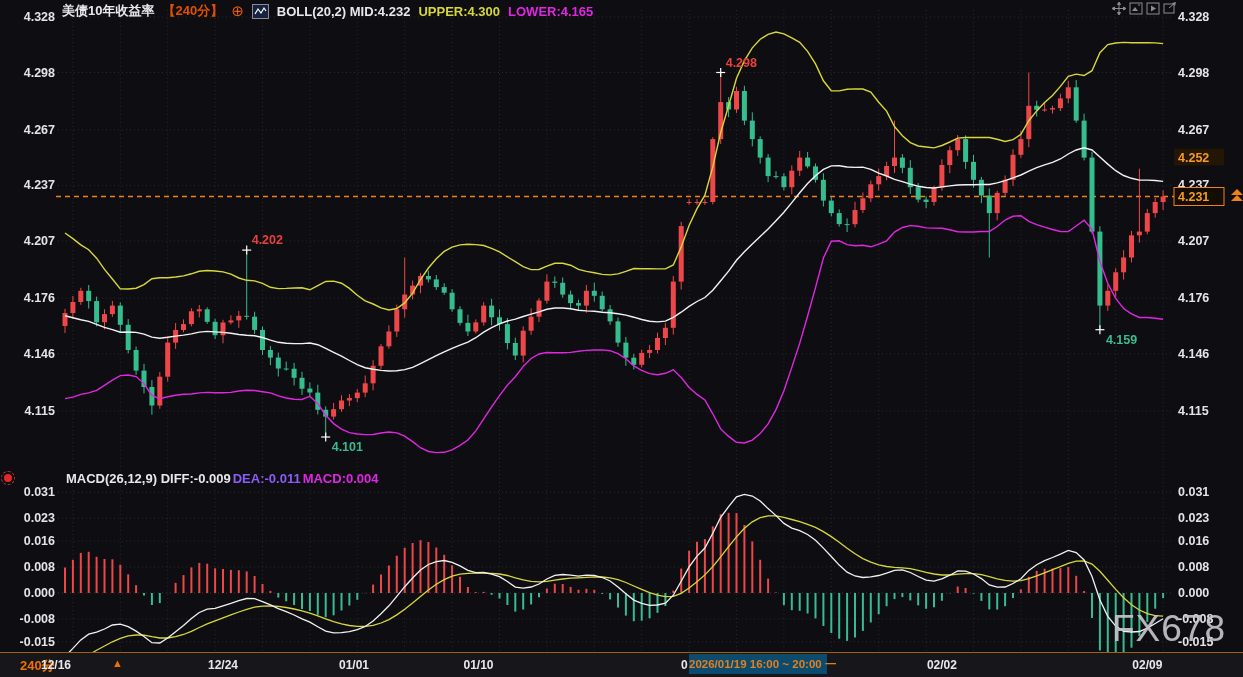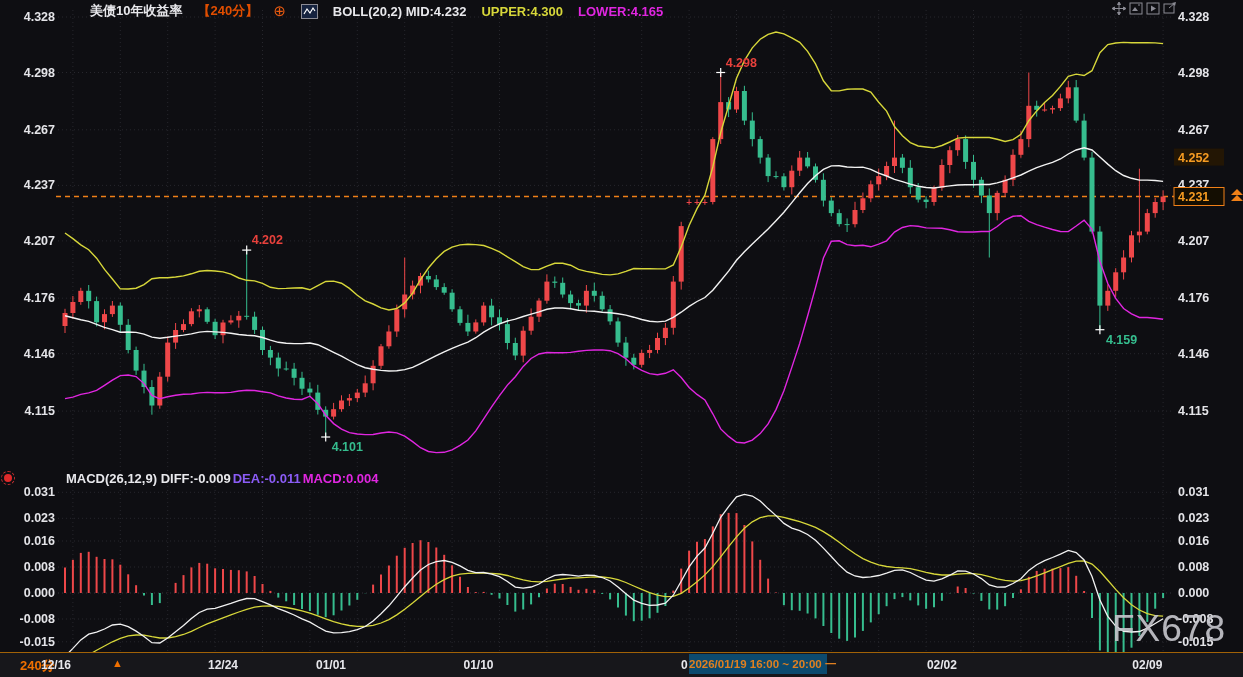--- a/index.html
+++ b/index.html
@@ -1,20 +1,20 @@
 <!DOCTYPE html>
 <html><head>
 <meta charset="utf-8">
 <style>
   html,body{margin:0;padding:0;background:#000;}
   #app{position:relative;width:1243px;height:677px;background:#0e0e12;overflow:hidden;
        font-family:"Liberation Sans",sans-serif;-webkit-font-smoothing:antialiased;}
   #chart-svg{position:absolute;left:0;top:0;}
-  .hdr{position:absolute;left:62px;top:2px;display:flex;align-items:center;gap:15px;
-       font-size:13px;font-weight:bold;color:#e8e8ec;white-space:nowrap;z-index:5;margin-left:28px;}
+  .hdr{position:absolute;left:62px;top:2px;display:flex;align-items:center;gap:8px;
+       font-size:13px;font-weight:bold;color:#e8e8ec;white-space:nowrap;z-index:5;}
   .hdr .tf{color:#e04e00;}
   .hdr .upper{color:#d7d73a;}
   .hdr .lower{color:#e026e0;}
   .plus-ind{color:#e85a10;font-size:15px;font-weight:normal;line-height:12px;}
   .mini-chart{width:15px;height:13px;background:#16233f;border:1px solid #8b8b94;display:inline-block;}
   .toolbar{position:absolute;left:1112px;top:1px;display:flex;gap:3px;z-index:5;}
   .tbtn{width:14px;height:13px;display:inline-block;}
   .macd-hdr{position:absolute;left:66px;top:471px;display:flex;gap:2px;font-size:13px;
        font-weight:bold;color:#e8e8ec;white-space:nowrap;z-index:5;}
   .macd-hdr .dea{color:#8b5cf6;}
@@ -623,18 +623,18 @@
     <span>MACD(26,12,9) DIFF:-0.009</span>
     <span class="dea">DEA:-0.011</span>
     <span class="macd">MACD:0.004</span>
   </div>
 
   <div class="watermark">FX678</div>
 
   <div class="bottombar">
     <span class="bb-tf">240分</span>
     <span class="bb-arrow">▲</span>
-    <span id="x-labels"><span class="xtick" style="left: 56px;">12/16</span><span class="xtick" style="left: 223px;">12/24</span><span class="xtick" style="left: 331px;">01/01</span><span class="xtick" style="left: 460px; padding-left: 37px;">01/10</span><span class="xtick" style="left: 941.9px;">02/02</span><span class="xtick" style="left: 1147.3px;">02/09</span></span>
+    <span id="x-labels"><span class="xtick" style="left: 56px;">12/16</span><span class="xtick" style="left: 223px;">12/24</span><span class="xtick" style="left: 354px;">01/01</span><span class="xtick" style="left: 460px; padding-left: 37px;">01/10</span><span class="xtick" style="left: 941.9px;">02/02</span><span class="xtick" style="left: 1147.3px;">02/09</span></span>
     <span class="bb-partial">0</span>
     <span class="datebox">2026/01/19 16:00 ~ 20:00 一</span>
   </div>
 
 </div>
 
 </body></html>

